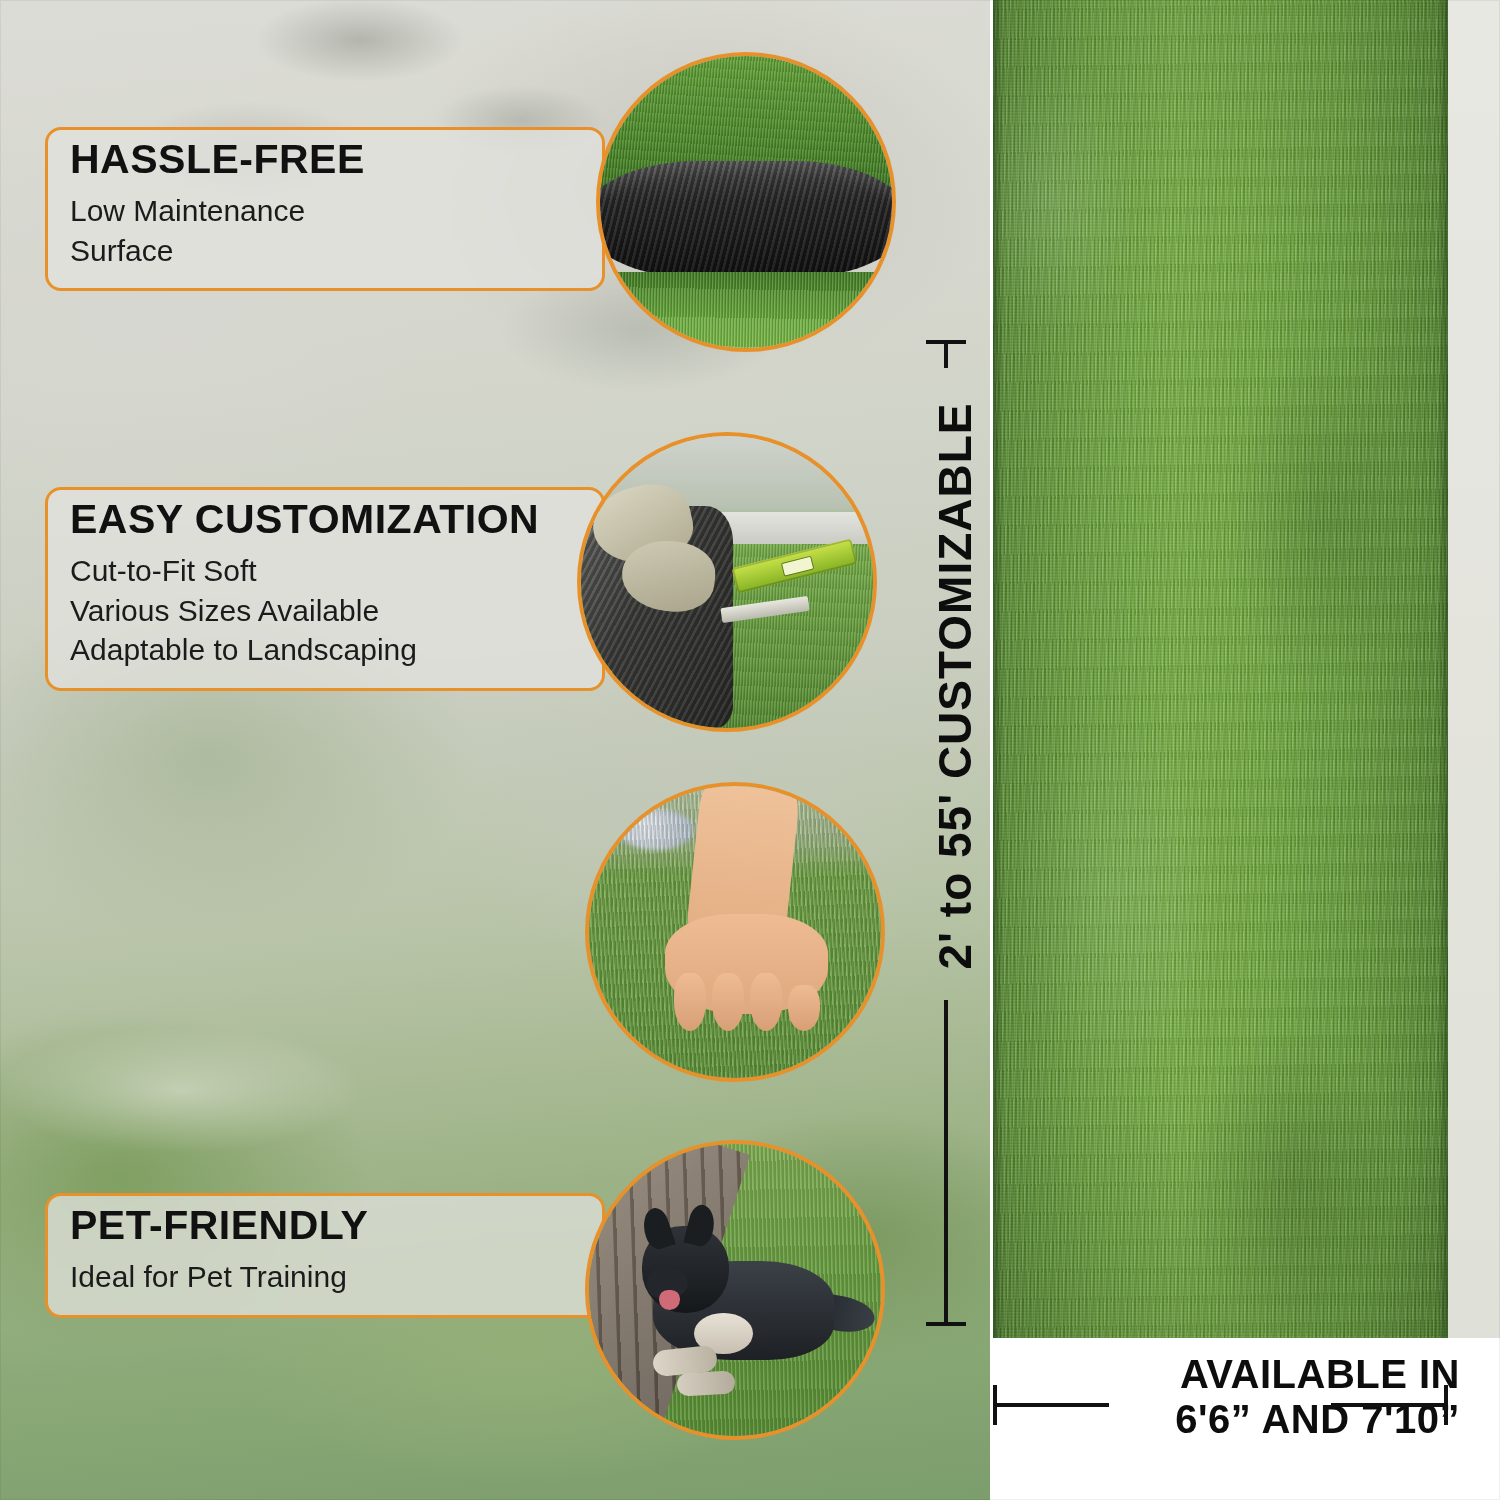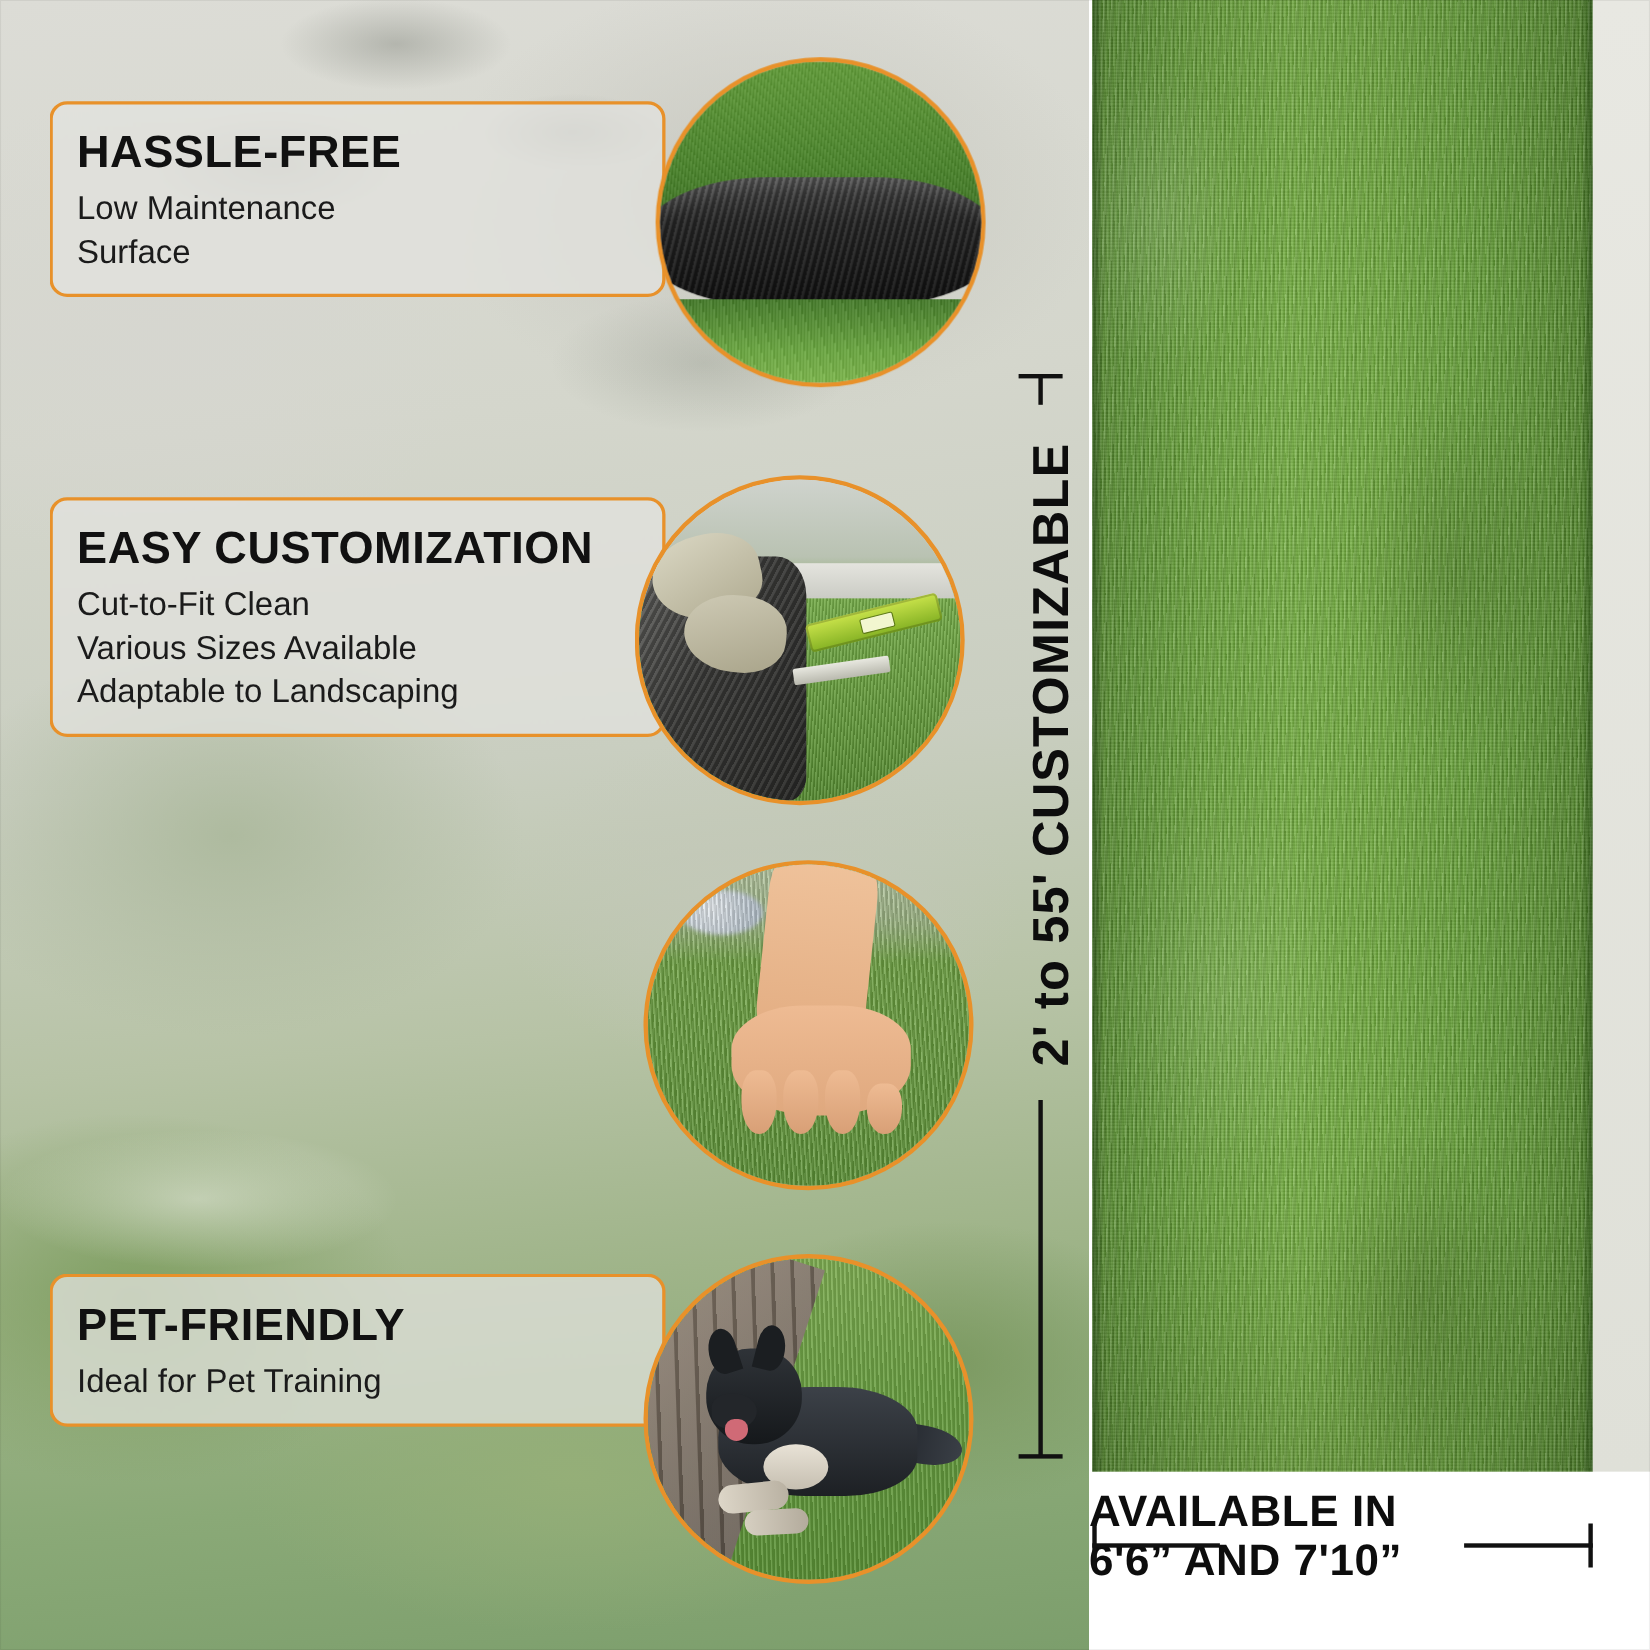--- a/index.html
+++ b/index.html
@@ -95,22 +95,23 @@
     position: absolute; left: 993px; top: 1338px; width: 507px; height: 162px;
     background: #ffffff;
   }
 
   
   .card {
     position: absolute;
     border: 3px solid #e8912a;
     border-radius: 16px;
     background: rgba(226,226,222,0.74);
-    padding: 22px 22px 18px 22px;
+    padding: 8px 22px 18px 22px;
     backdrop-filter: blur(1px);
+    margin-top: 35px;
   }
   .card h2 {
     font-size: 41px;
     font-weight: bold;
     letter-spacing: .5px;
     color: #111111;
     line-height: 1.05;
     margin-bottom: 10px;
     white-space: nowrap;
   }
@@ -267,24 +268,25 @@
   }
   .v-cap.top { top: 340px; }
   .v-cap.bottom { top: 1322px; }
 
   .h-group {
     position: absolute;
     left: 990px; top: 1352px;
     width: 470px;
   }
   .h-label {
-    text-align: left;
+    text-align: right;
     font-size: 40px; font-weight: bold; color:#0d0d0d;
     line-height: 1.12;
     letter-spacing: .5px;
+    margin-left: 12px;
   }
   .h-line {
     position: absolute;
     top: 1403px; height: 4px; background:#111;
   }
   .h-line.left { left: 993px; width: 116px; }
   .h-line.right { left: 1331px; width: 117px; }
   .h-cap {
     position: absolute;
     width: 4px; height: 40px; background:#111;
@@ -318,21 +320,21 @@
     <h2>HASSLE-FREE</h2>
     <ul>
       <li>Low Maintenance</li>
       <li>Surface</li>
     </ul>
   </div>
 
   <div class="card" id="card-1">
     <h2>EASY CUSTOMIZATION</h2>
     <ul>
-      <li>Cut-to-Fit Clean</li>
+      <li>Cut-to-Fit Soft</li>
       <li>Various Sizes Available</li>
       <li>Adaptable to Landscaping</li>
     </ul>
   </div>
 
 
   <div class="card" id="card-3">
     <h2>PET-FRIENDLY</h2>
     <ul>
       <li>Ideal for Pet Training</li>

